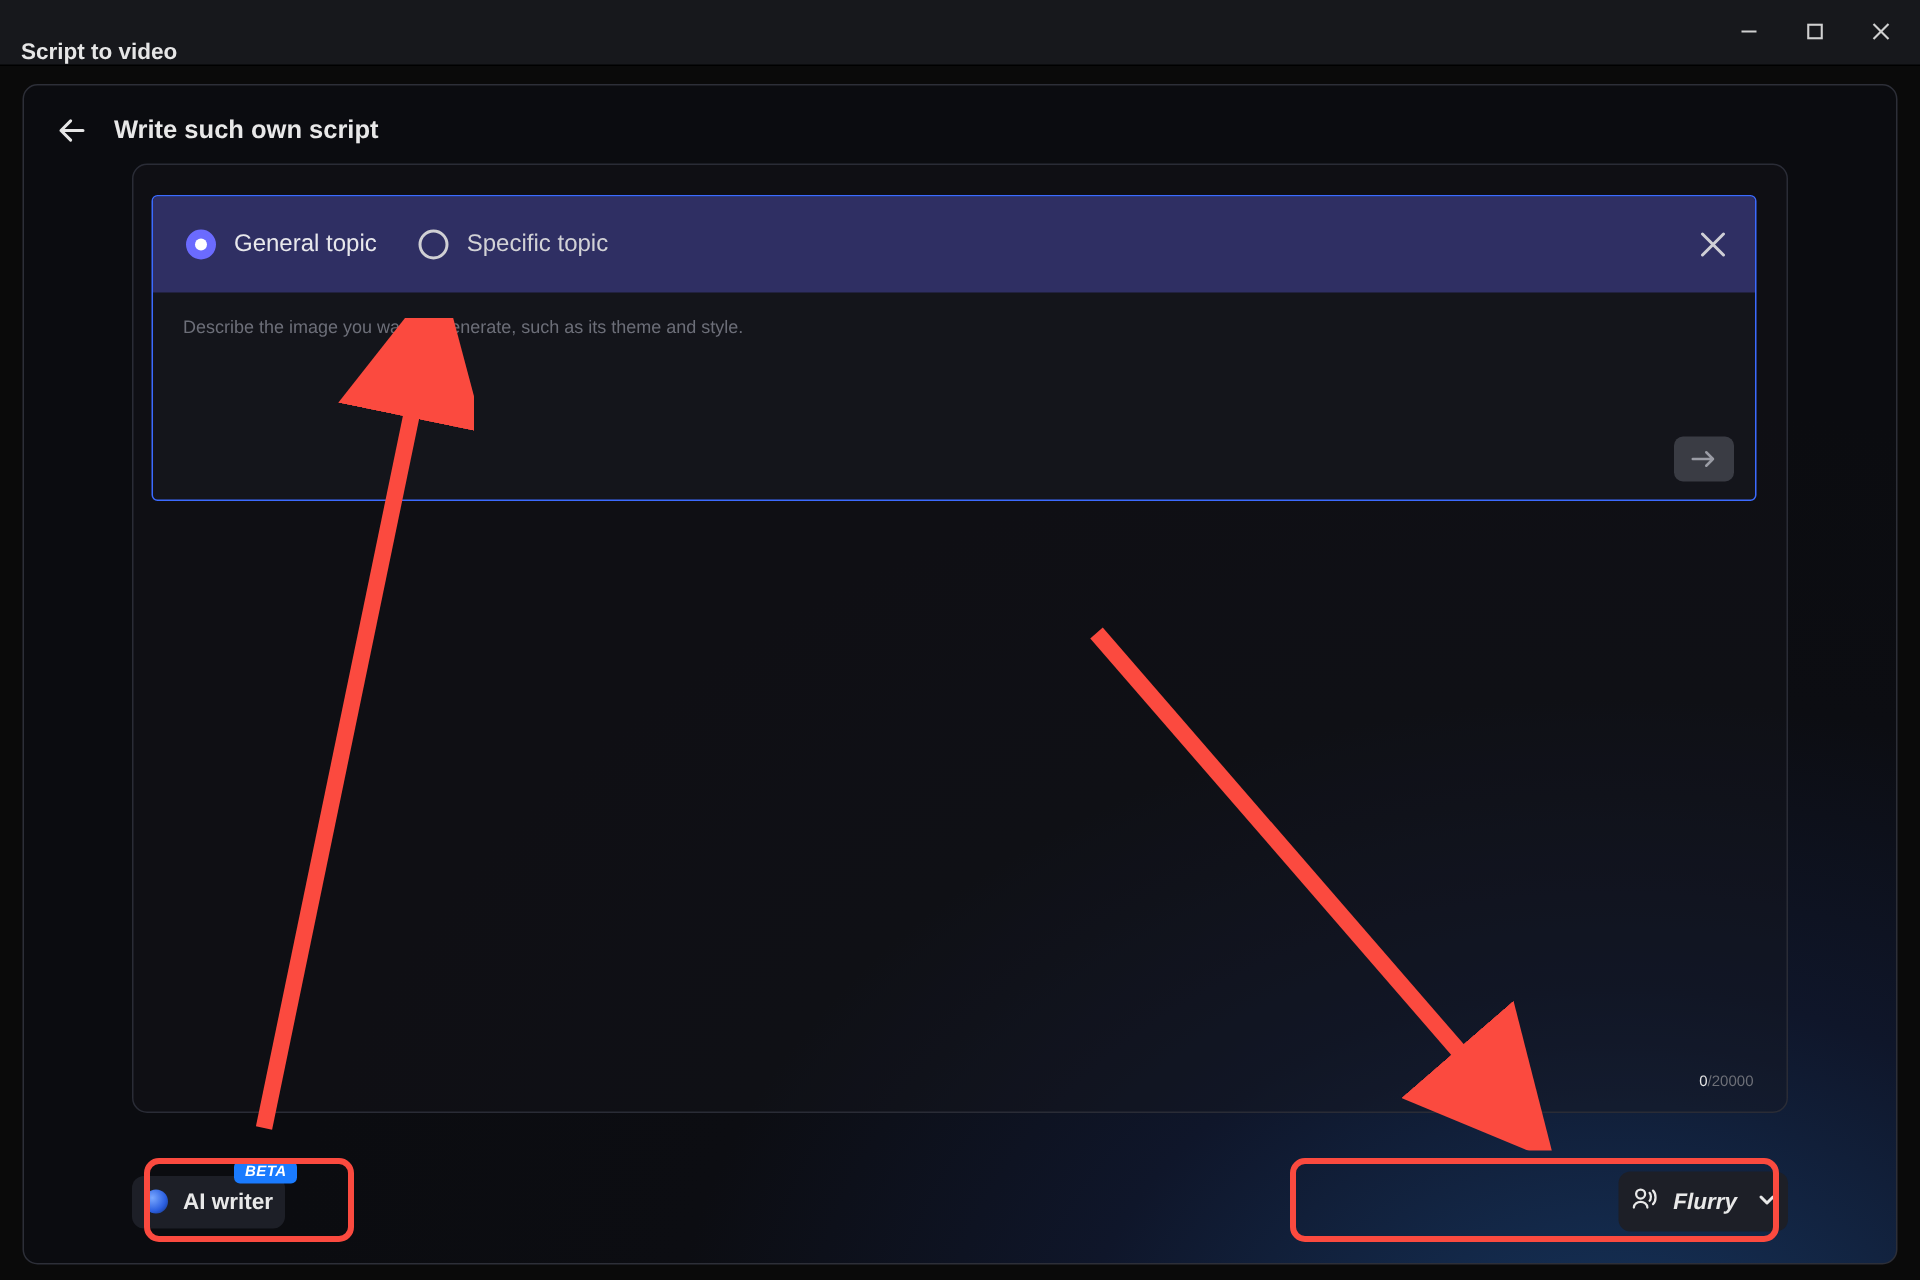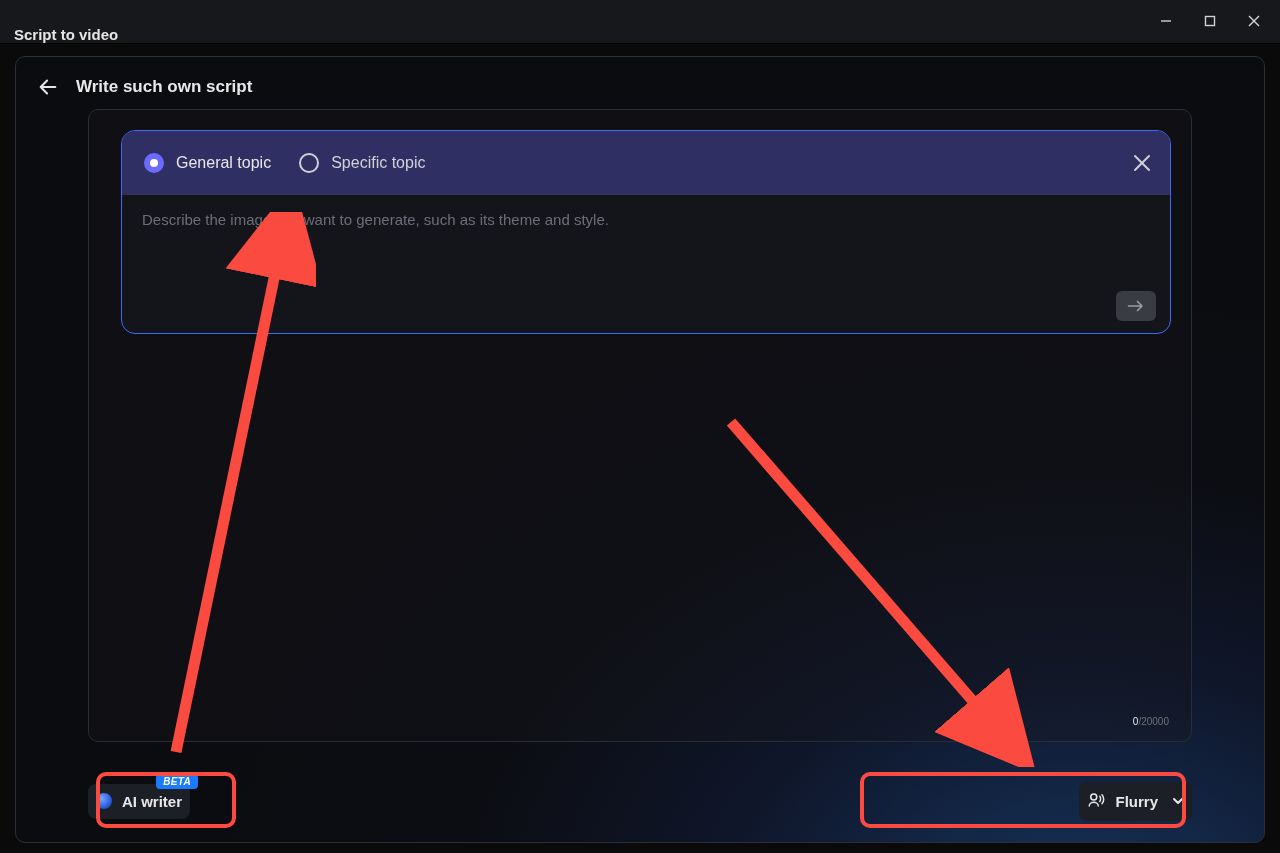--- a/index.html
+++ b/index.html
@@ -51,24 +51,24 @@
   .card {
     position: absolute;
     left: 72px; right: 72px; top: 52px; bottom: 100px;
     background: rgba(22,23,28,.35);
     border: 1px solid #2a2c36;
     border-radius: 10px;
   }
 
   .prompt-panel {
     position: absolute;
-    left: 32px; right: 20px; top: 20px;
+    left: 12px; right: 20px; top: 20px;
     height: 204px;
     border: 1px solid #3c6bff;
-    border-radius: 14px;
+    border-radius: 4px;
     overflow: hidden;
     background: #14151b;
     display: flex; flex-direction: column;
   }
   .prompt-tabs {
     height: 64px;
     background: #2f2f63;
     display: flex; align-items: center; gap: 28px;
     padding: 0 22px;
     position: relative;
@@ -83,21 +83,21 @@
   .radio-inner-sel { width:8px; height:8px; border-radius:50%; background:#fff; }
   .radio-label { font-size:16px; color:#e8e8ec; }
   .radio-opt:not(.sel) .radio-label { color:#d2d2d6; }
   .close-x {
     position:absolute; right:14px; top:50%; transform:translateY(-50%);
     width:28px; height:28px; display:flex; align-items:center; justify-content:center;
     color:#cfcfd6;
   }
 
   .prompt-body { position:relative; flex:1; padding:16px 20px; }
-  .placeholder { color:#6c6e78; font-size:15px; }
+  .placeholder { color:#6c6e78; font-size:12px; }
   .submit-arrow {
     position:absolute; right:14px; bottom:12px;
     width:40px; height:30px; border-radius:6px;
     background:#3a3c44; display:flex; align-items:center; justify-content:center;
     color:#9a9ca5;
   }
 
   .counter {
     position:absolute; right:22px; bottom:14px;
     font-size:10px; color:#6e7078;
@@ -124,21 +124,21 @@
     background: radial-gradient(circle at 35% 35%, #7aa8ff, #2b5fe0 60%, #102a6a);
   }
   .beta-badge {
     position:absolute; top:-10px; right:-8px;
     background:#1a7bff; color:#fff; font-size:10px; font-weight:800;
     padding:2px 7px; border-radius:4px;
     letter-spacing:.3px;
     font-style:italic;
   }
   .gen-orb { width:14px; height:14px; border-radius:50%; background:#5a5d68; }
-  .right-group { display:flex; align-items:flex-start; gap:14px; }
+  .right-group { display:flex; align-items:flex-start; gap:14px;font-style:italic; }
 
   
   .anno-box {
     position:absolute; border:4px solid #fb4a3f; border-radius:10px;
     pointer-events:none;
   }
   .anno-box.left { left:80px; bottom:14px; width:140px; height:56px; }
   .anno-box.right { right:78px; bottom:14px; width:326px; height:56px; }
 
   .anno-arrow { position:absolute; pointer-events:none; }

